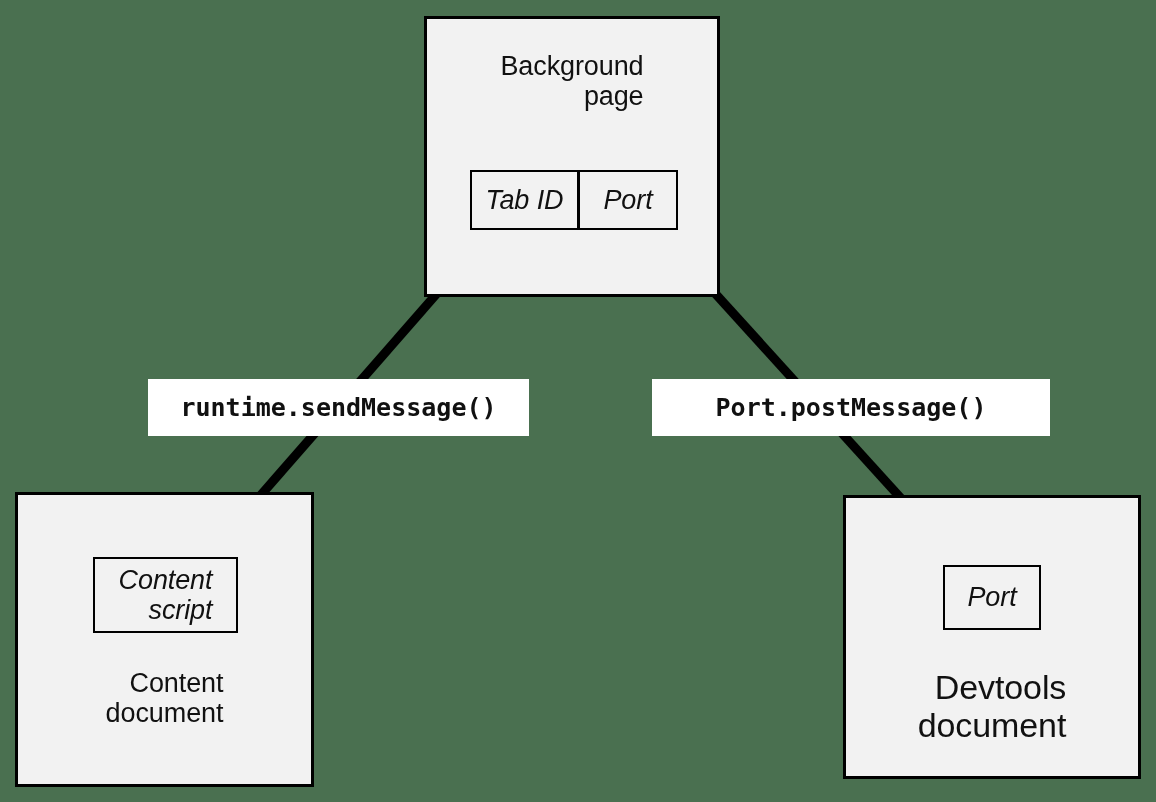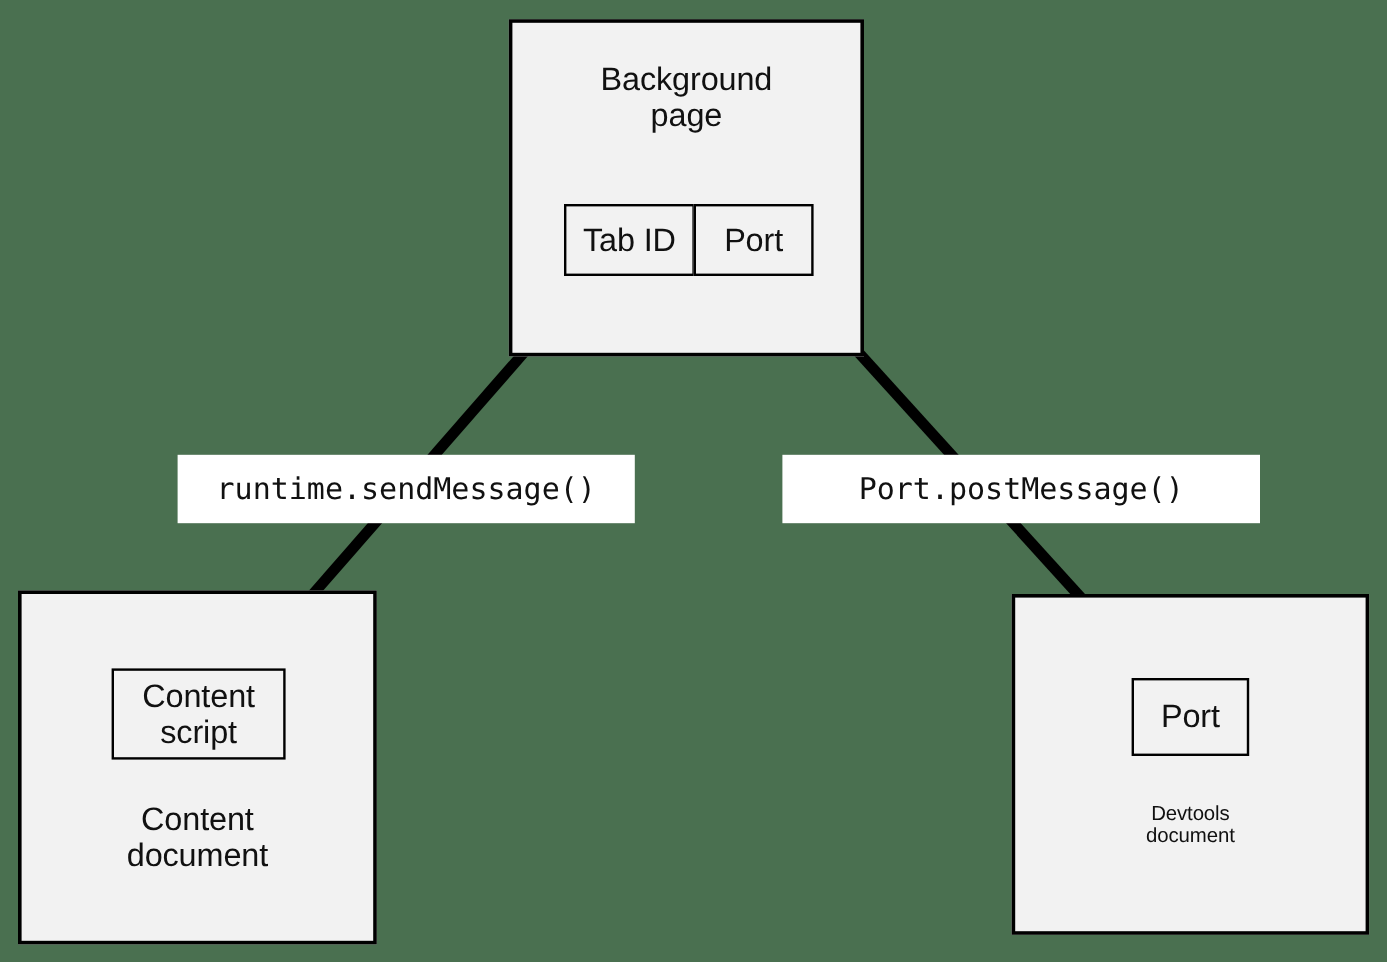--- a/index.html
+++ b/index.html
@@ -27,25 +27,26 @@
     height: 802px;
   }
   .node {
     position: absolute;
     box-sizing: border-box;
     background: #f2f2f2;
     border: 3px solid #000000;
     display: flex;
     align-items: center;
     justify-content: center;
-    text-align: center;
+    text-align: right;
     color: #111111;
   }
   .node.inner {
     border-width: 2px;
+    font-style: italic;
   }
   .node-label {
     display: block;
     line-height: 1.12;
     white-space: pre-line;
     letter-spacing: -0.1px;
   }
 
   
   #node-background-page {
@@ -71,21 +72,21 @@
   }
 
   #node-devtools-document {
     left: 843px; top: 495px;
     width: 298px; height: 284px;
     align-items: flex-start;
     justify-content: center;
   }
   #node-devtools-document .node-label {
     margin-top: 170px;
-    font-size: 17px;
+    font-size: 34px;
   }
 
   
   #node-tab-id {
     left: 470px; top: 170px;
     width: 109px; height: 60px;
     font-size: 27px;
   }
   #node-port-bg {
     left: 578px; top: 170px;
@@ -109,20 +110,21 @@
     box-sizing: border-box;
     background: #ffffff;
     color: #111111;
     font-family: "DejaVu Sans Mono", "Liberation Mono", monospace;
     font-size: 25px;
     display: flex;
     align-items: center;
     justify-content: center;
     white-space: nowrap;
     letter-spacing: 0px;
+    font-weight: bold;
   }
   #edge-label-runtime-sendmessage {
     left: 148px; top: 379px;
     width: 381px; height: 57px;
   }
   #edge-label-port-postmessage {
     left: 652px; top: 379px;
     width: 398px; height: 57px;
   }
 </style>

